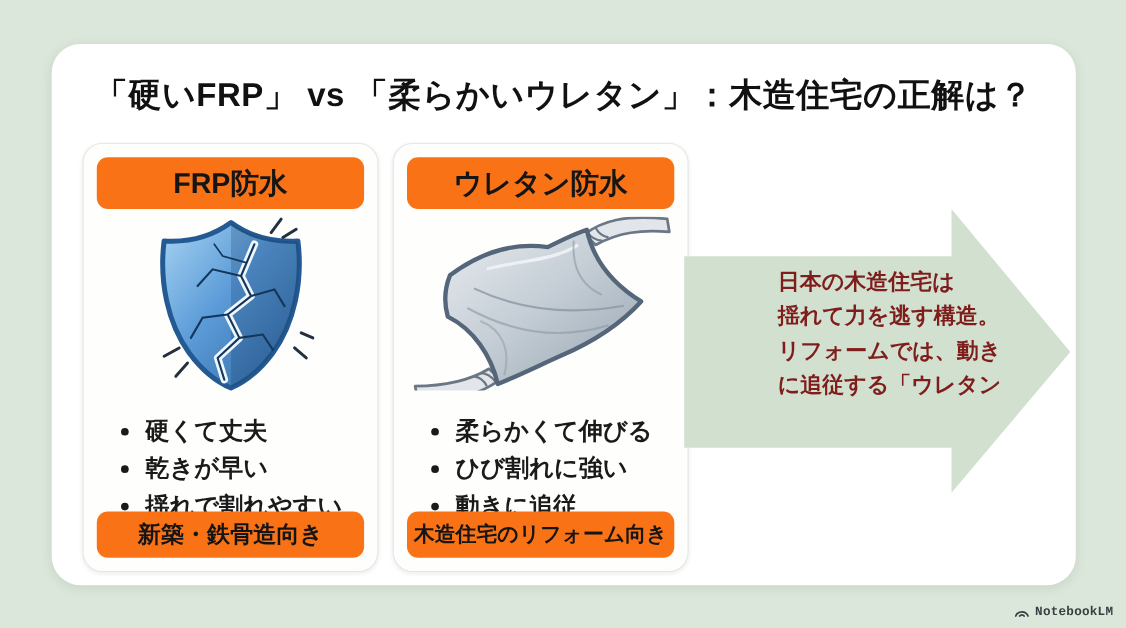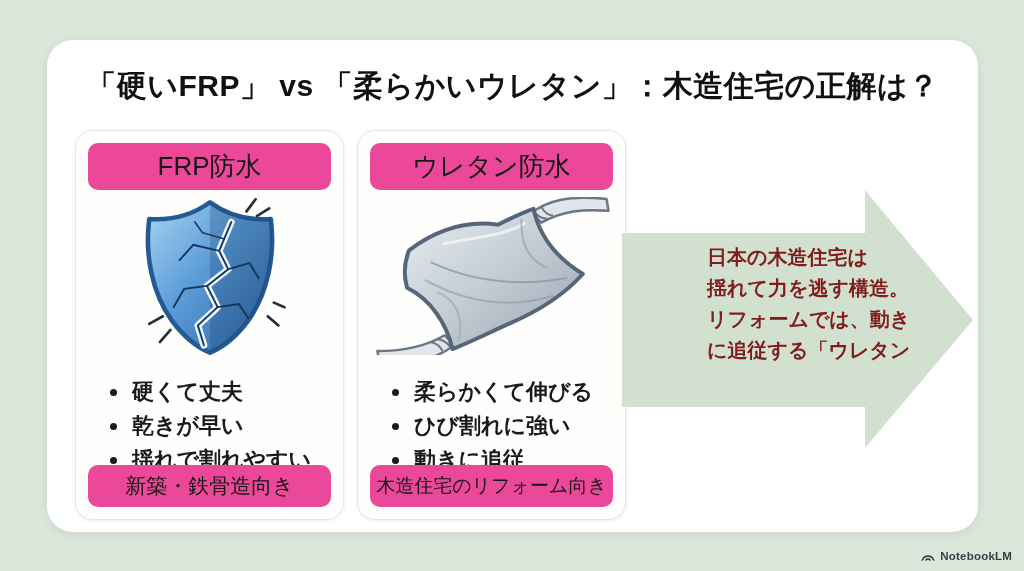--- a/index.html
+++ b/index.html
@@ -23,43 +23,43 @@
     letter-spacing:.5px;white-space:nowrap;color:#111;
   }
   .card{
     position:absolute;top:90px;width:267px;height:388px;
     background:#fefefc;border:1px solid #e5e7e1;border-radius:18px;
     box-shadow:0 1px 4px rgba(0,0,0,.07);
   }
   .card-left{left:28px;}
   .card-right{left:310px;}
   .pill{
-    background:#ec4899;border-radius:10px;
+    background:#f97316;border-radius:10px;
     display:flex;align-items:center;justify-content:center;
-    font-weight:400;color:#151515;
+    font-weight:700;color:#151515;
   }
   .header{position:absolute;top:12px;left:12px;right:12px;height:47px;font-size:26px;}
   .icon-wrap{position:absolute;top:62px;left:0;right:0;height:166px;
     display:flex;align-items:center;justify-content:center;}
   .bullets{
     position:absolute;top:228px;left:38px;right:8px;margin:16px;padding:0;
     list-style:disc;font-size:22px;font-weight:600;line-height:34px;color:#1a1a1a;
   }
   .bullets li{padding-left:2px;}
   .badge{position:absolute;bottom:12px;left:12px;right:12px;height:42px;font-size:21px;}
   .badge-sm{font-size:19px;}
   .arrow{position:absolute;left:573px;top:145px;width:360px;height:270px;}
   .arrow-note{
     position:absolute;left:660px;top:202px;width:250px;
     font-size:20px;font-weight:700;line-height:31px;color:#7f1d1d;
   }
   .brand{
     position:absolute;right:12px;bottom:8px;
     display:flex;align-items:center;gap:4px;
-    font-size:11.5px;font-weight:700;color:#3a3f44;letter-spacing:.2px;
+    font-size:11.5px;font-weight:700;color:#3a3f44;letter-spacing:.2px;font-family:Liberation Mono, monospace;
   }
 </style>
 </head>
 <body>
 
 <div class="stage">
   <div class="slide">
 
     <div class="title">「硬いFRP」 vs 「柔らかいウレタン」：木造住宅の正解は？</div>
 

